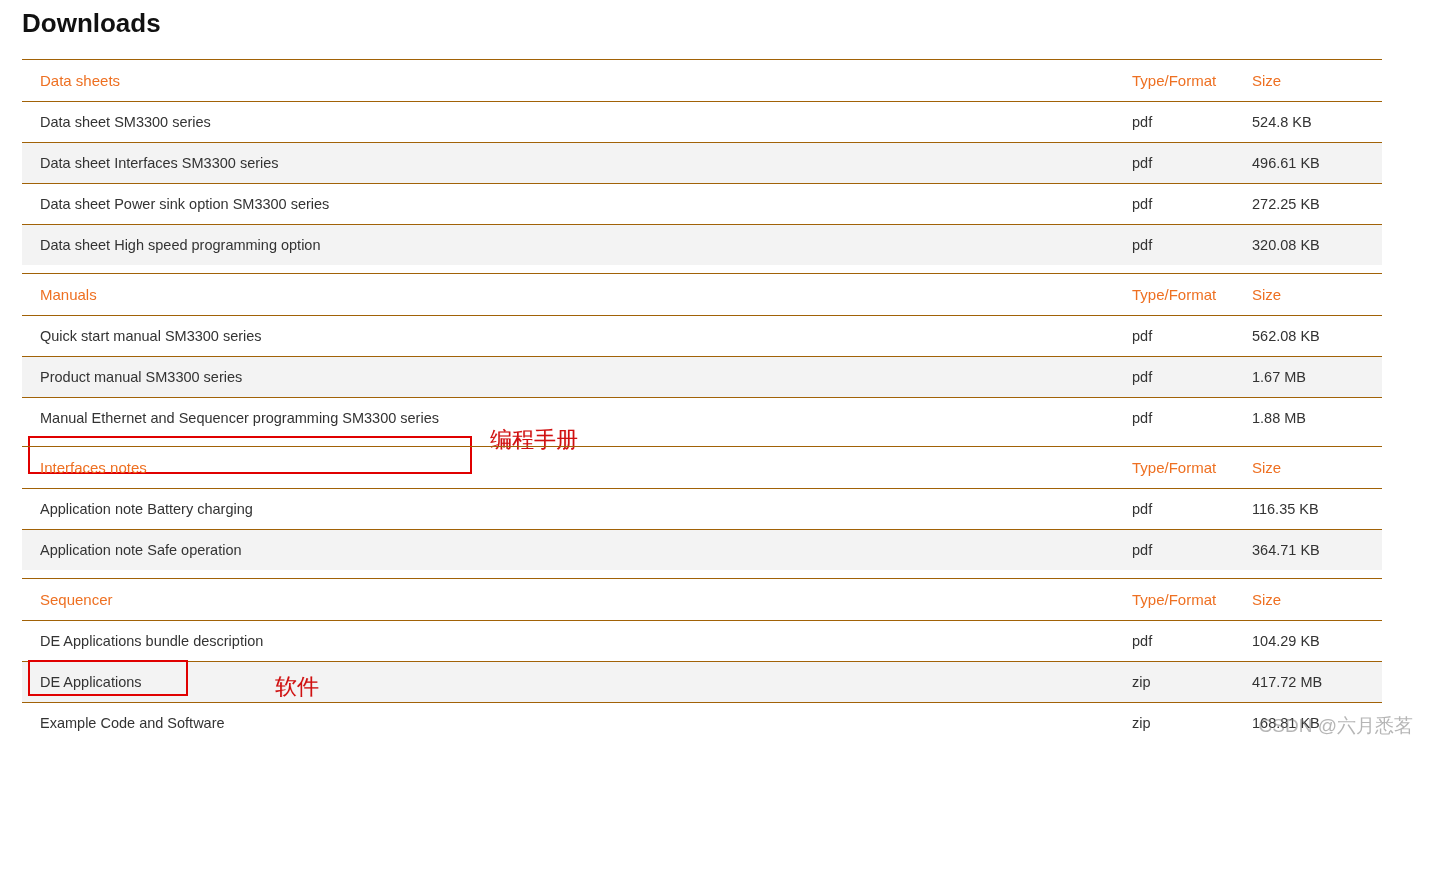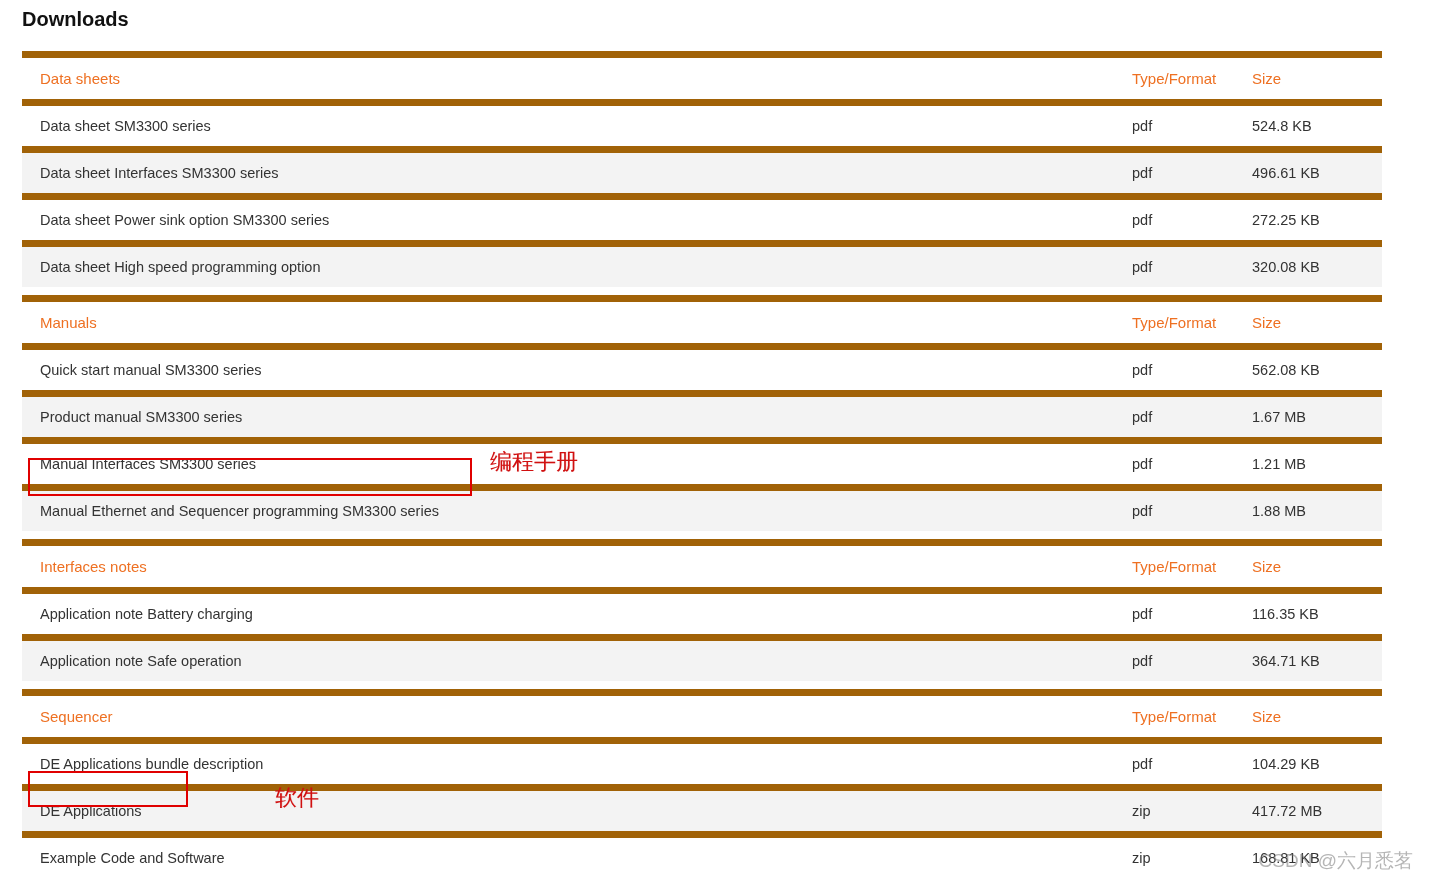--- a/index.html
+++ b/index.html
@@ -5,41 +5,41 @@
   * { box-sizing: border-box; margin: 0; padding: 0; }
   body {
     font-family: Arial, Helvetica, sans-serif;
     background: #fff;
     color: #333;
     font-size: 14.5px;
     padding: 0 0 40px 0;
     width: 1433px;
   }
   .page-title {
-    font-size: 20px;
+    font-size: 26px;
     font-weight: 700;
     color: #111;
     padding: 8px 0 12px 22px;
   }
   .section {
     margin-top: 8px;
     position: relative;
   }
   .section + .section { }
   table.download-table {
     width: 1360px;
     margin-left: 22px;
     border-collapse: collapse;
     table-layout: fixed;
   }
   table.download-table th,
   table.download-table td {
     text-align: left;
     padding: 12px 18px;
-    border-top: 7px solid #a16207;
+    border-top: 1px solid #a16207;
     font-weight: 400;
   }
   table.download-table th {
     color: #ee7022;
     font-weight: 400;
     font-size: 15px;
   }
   table.download-table tbody tr:nth-child(even) td {
     background: #f3f3f3;
   }
@@ -137,25 +137,20 @@
           <td>Quick start manual SM3300 series</td>
           <td>pdf</td>
           <td>562.08 KB</td>
         </tr>
         <tr>
           <td>Product manual SM3300 series</td>
           <td>pdf</td>
           <td>1.67 MB</td>
         </tr>
         <tr>
-          <td>Manual Interfaces SM3300 series</td>
-          <td>pdf</td>
-          <td>1.21 MB</td>
-        </tr>
-        <tr>
           <td>Manual Ethernet and Sequencer programming SM3300 series</td>
           <td>pdf</td>
           <td>1.88 MB</td>
         </tr>
       </tbody>
     </table>
     <div class="red-box" style="left:28px; top:163px; width:444px; height:38px;"></div>
     <div class="annotation" style="left:490px; top:152px;">编程手册</div>
   </div>
 

